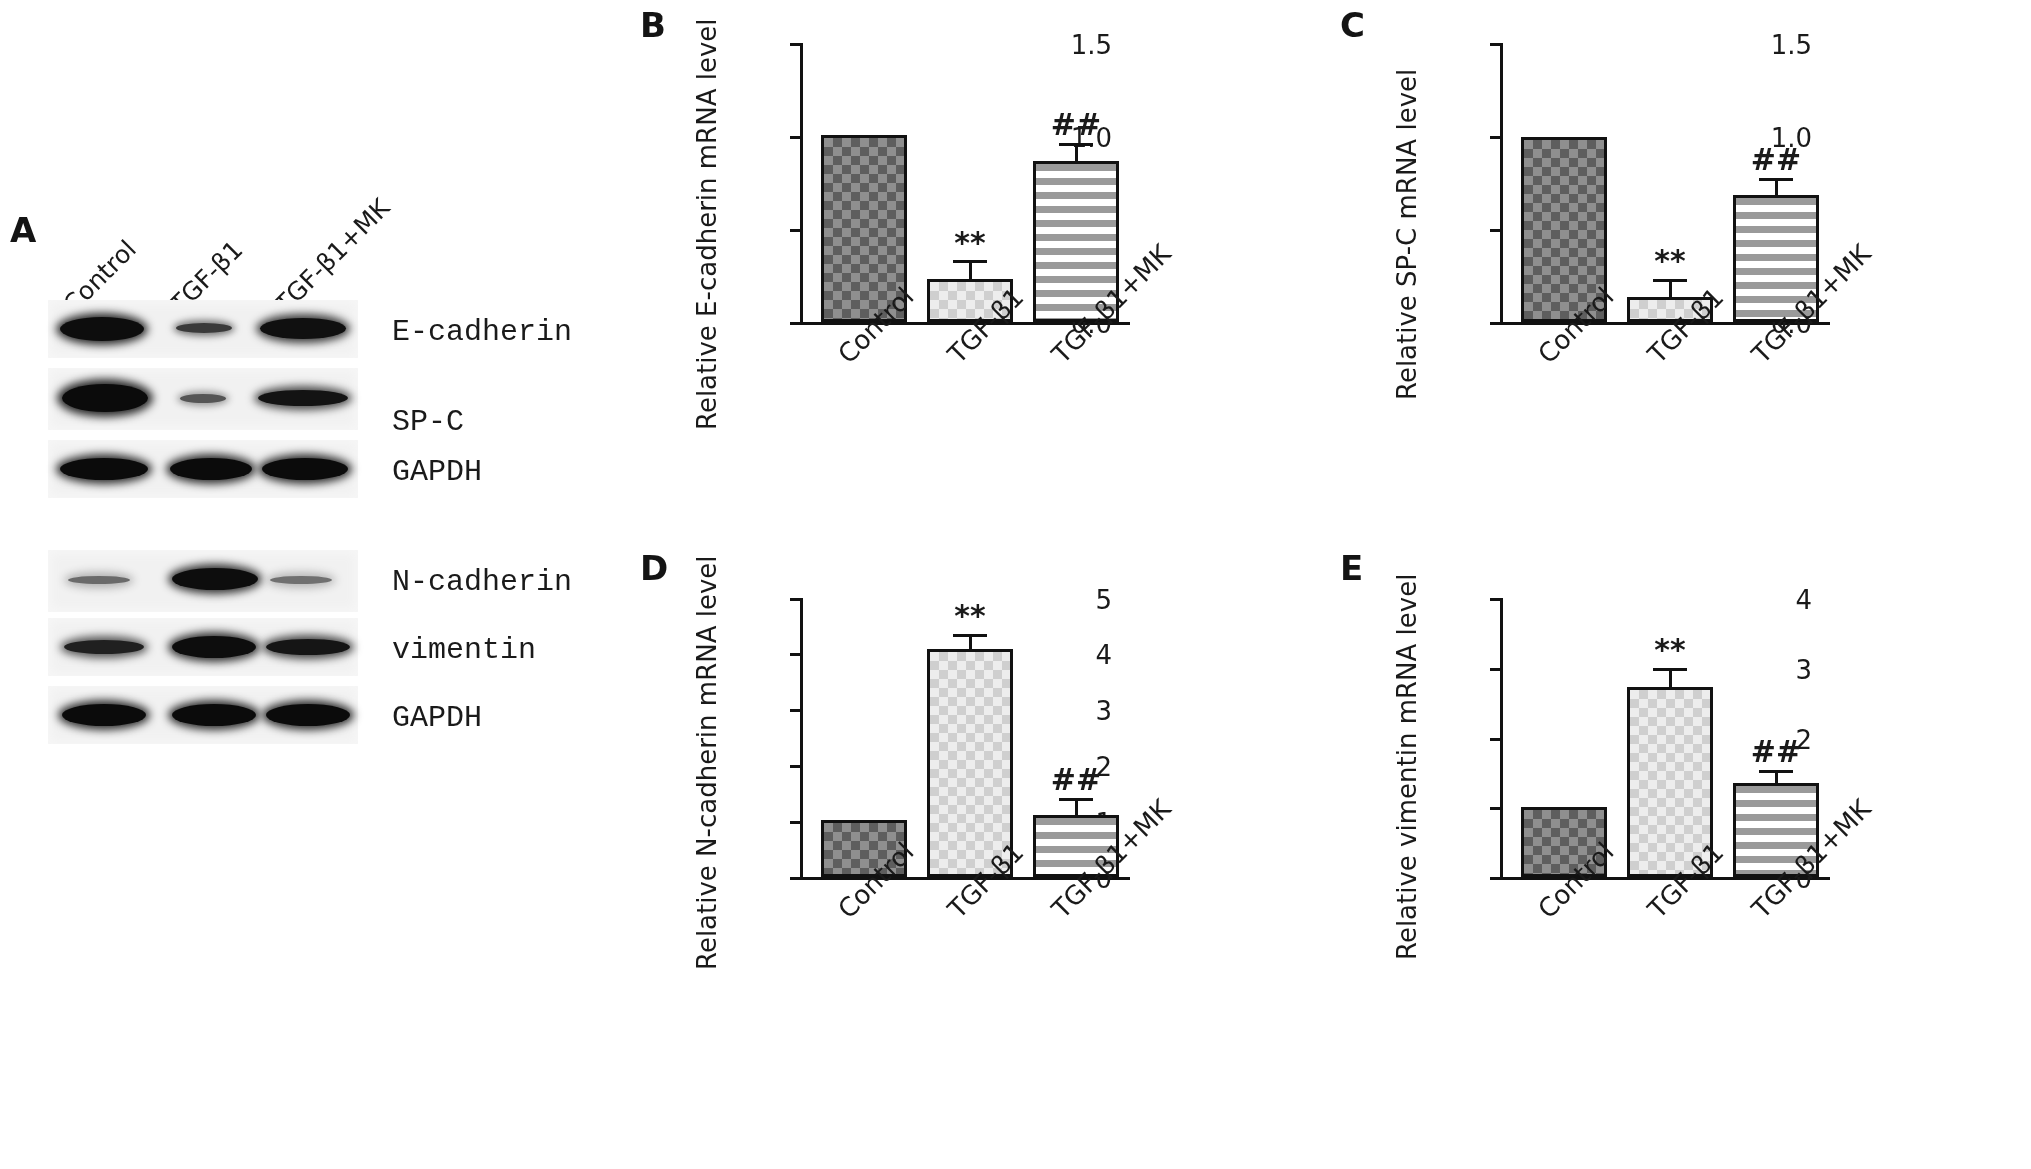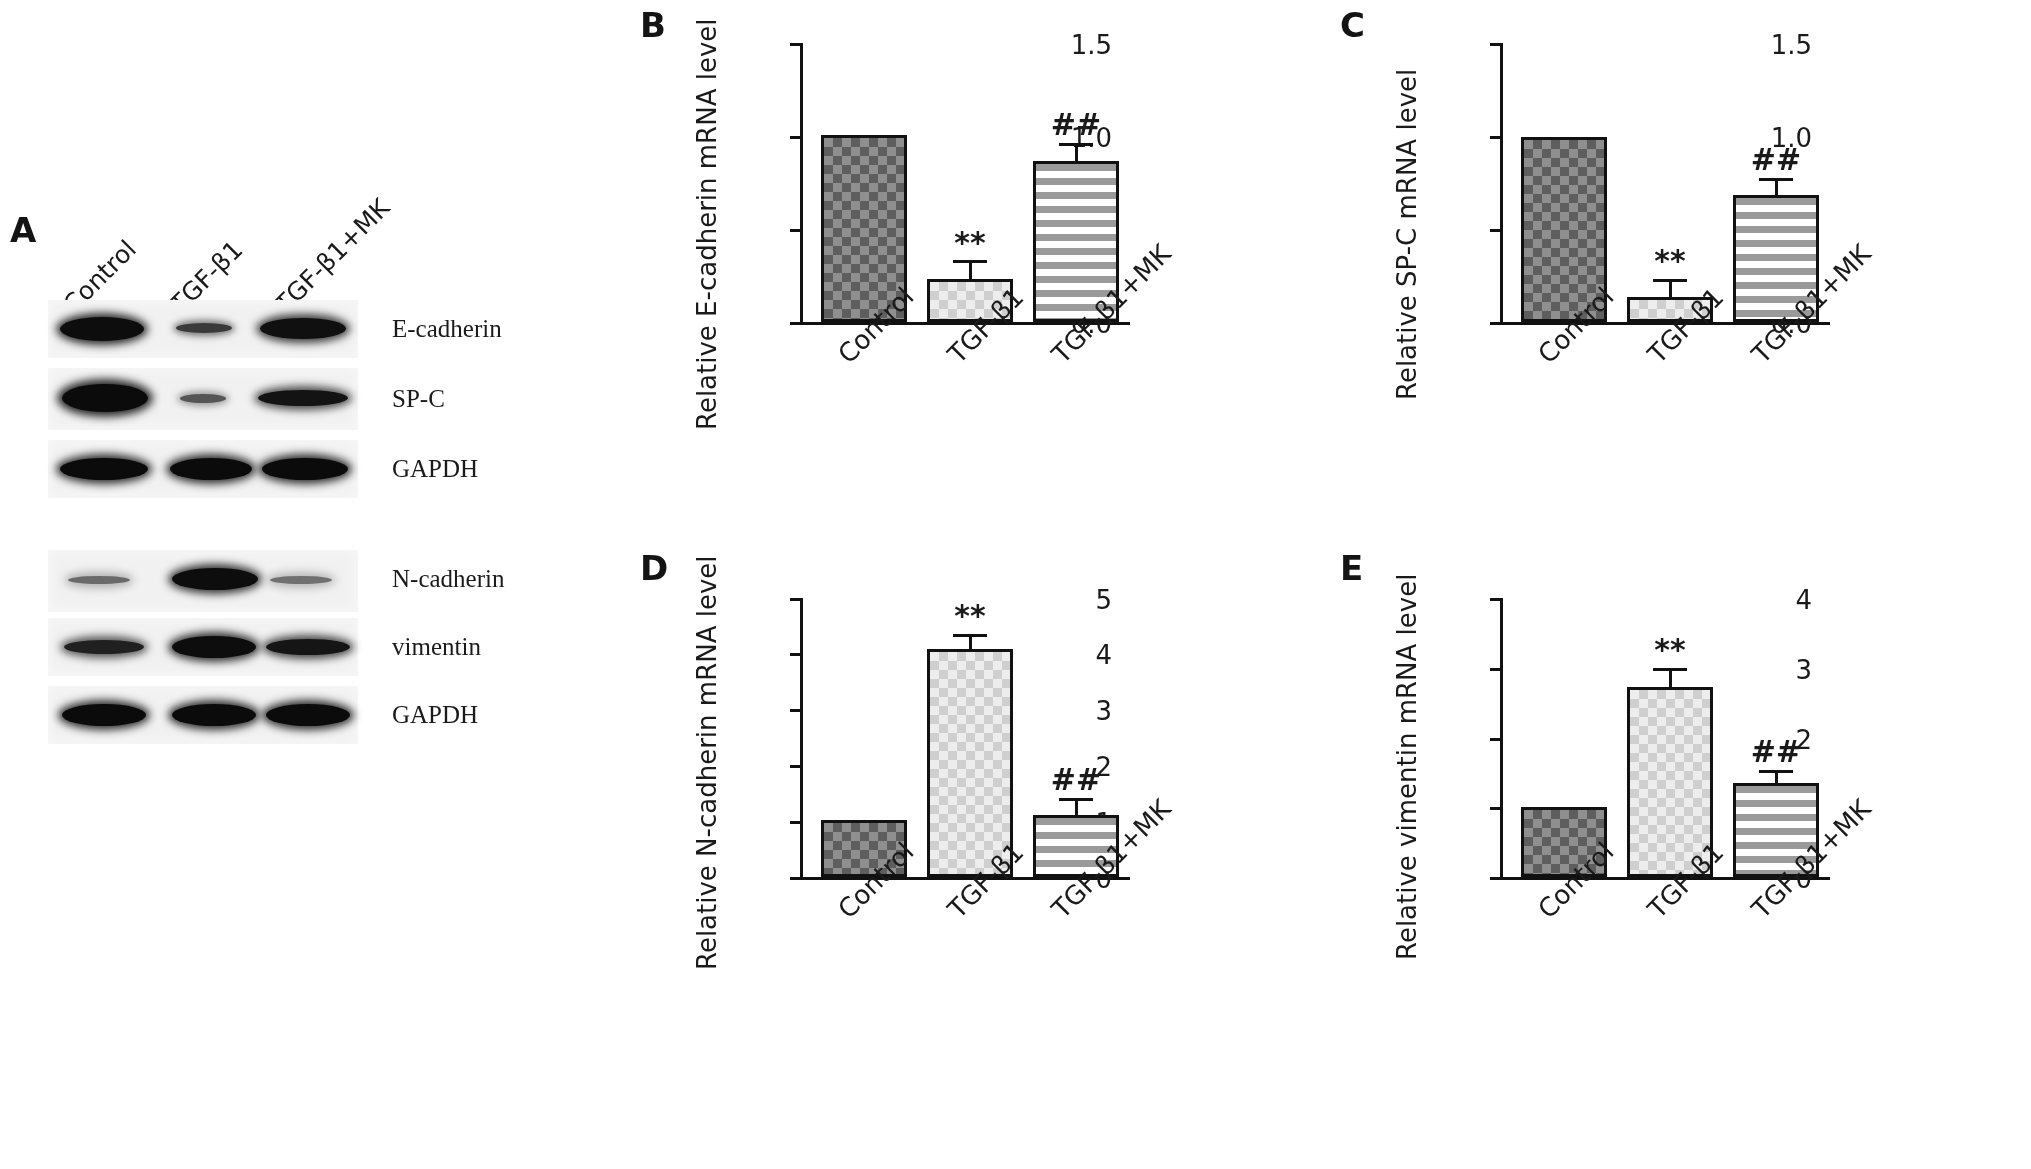--- a/index.html
+++ b/index.html
@@ -38,23 +38,23 @@
     transform-origin: left bottom;
     font-family: "DejaVu Sans", sans-serif;
   }
   .blot-block {
     position: absolute;
     background: #f1f1f1;
     box-shadow: 0 0 10px 4px #f6f6f6 inset;
   }
   .blot-row-label {
     position: absolute;
-    font-size: 25px;
-    white-space: nowrap;
-    font-family: Liberation Serif, serif;
+    font-size: 30px;
+    white-space: nowrap;
+    font-family: Liberation Mono, monospace;
   }
   .band {
     position: absolute;
     border-radius: 50%;
   }
 
   
   .chart {
     position: absolute;
   }
@@ -157,21 +157,21 @@
     <div class="band" style="left:128px; top:23px; width:56px; height:10px; background:#3a3a3a; box-shadow:0 0 7px 3px #767676;"></div>
     <div class="band" style="left:212px; top:18px; width:86px; height:21px; background:#101010; box-shadow:0 0 8px 4px #3a3a3a;"></div>
   </div>
   <div class="blot-row-label" style="left:392px; top:315px;">E-cadherin</div>
 
   <div class="blot-block" style="left:48px; top:368px; width:310px; height:62px;">
     <div class="band" style="left:14px; top:16px; width:86px; height:28px; background:#0b0b0b; box-shadow:0 0 9px 5px #2a2a2a;"></div>
     <div class="band" style="left:132px; top:26px; width:46px; height:9px; background:#555; box-shadow:0 0 7px 3px #9a9a9a;"></div>
     <div class="band" style="left:210px; top:22px; width:90px; height:16px; background:#131313; box-shadow:0 0 8px 4px #4a4a4a;"></div>
   </div>
-  <div class="blot-row-label" style="left:392px; top:385px;">SP-C</div>
+  <div class="blot-row-label" style="left:392px; top:405px;">SP-C</div>
 
   <div class="blot-block" style="left:48px; top:440px; width:310px; height:58px;">
     <div class="band" style="left:12px; top:18px; width:88px; height:22px; background:#0b0b0b; box-shadow:0 0 8px 4px #2e2e2e;"></div>
     <div class="band" style="left:122px; top:18px; width:82px; height:22px; background:#0b0b0b; box-shadow:0 0 8px 4px #2e2e2e;"></div>
     <div class="band" style="left:214px; top:18px; width:86px; height:22px; background:#0b0b0b; box-shadow:0 0 8px 4px #2e2e2e;"></div>
   </div>
   <div class="blot-row-label" style="left:392px; top:455px;">GAPDH</div>
 
   <div class="blot-block" style="left:48px; top:550px; width:310px; height:62px;">
     <div class="band" style="left:20px; top:26px; width:62px; height:8px; background:#6a6a6a; box-shadow:0 0 8px 4px #b2b2b2;"></div>

